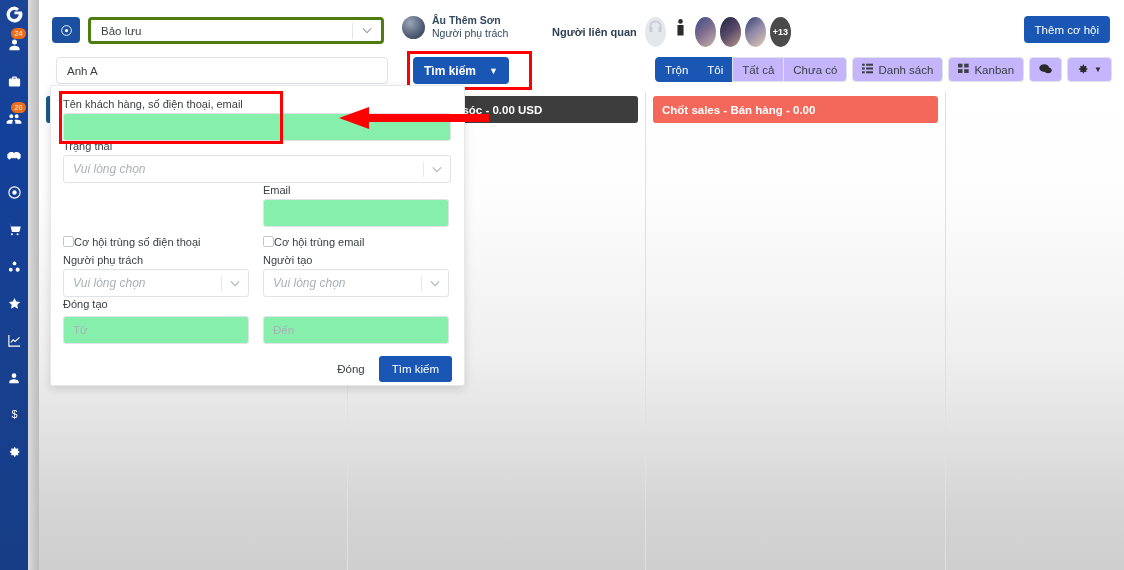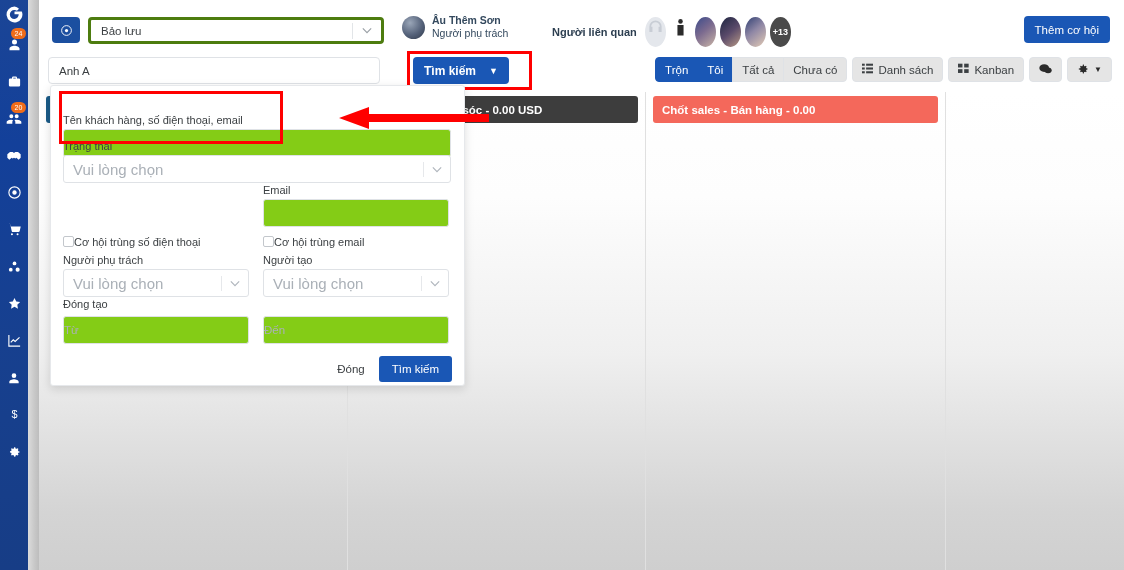--- a/index.html
+++ b/index.html
@@ -127,21 +127,21 @@
     height: 27px; padding: 0 11px;
     background: #1a57b5; border-radius: 4px; border: none;
     color: #fff; font-size: 11.5px;
     font-family: "Liberation Sans", sans-serif;
     display: flex; align-items: center; cursor: pointer;
   }
 
   
   .row2 { position: absolute; left: 0; top: 50px; width: 1085px; height: 42px; }
   .search-input-top {
-    position: absolute; left: 9px; top: 7px;
+    position: absolute; left: 17px; top: 7px;
     width: 332px; height: 27px;
     border: 1px solid #dfe2e6; border-radius: 4px;
     background: #fff; font-size: 11.5px; color: #3c4043;
     padding-left: 10px; outline: none;
     font-family: "Liberation Sans", sans-serif;
   }
   .search-dd-btn {
     position: absolute; left: 374px; top: 7px;
     height: 27px; padding: 0 11px;
     background: #1a57b5; border-radius: 4px; border: none;
@@ -156,21 +156,21 @@
   }
 
   
   .view-toolbar {
     position: absolute; right: 12px; top: 7px;
     display: flex; align-items: center; gap: 5px;
   }
   .vt-btn {
     height: 25px; padding: 0 9px;
     border: 1px solid #dfe2e6; border-radius: 4px;
-    background: #e5e5e5; color: #3c4043;
+    background: #c4b5fd; color: #3c4043;
     font-size: 11.5px; font-family: "Liberation Sans", sans-serif;
     display: flex; align-items: center; gap: 5px; cursor: pointer;
   }
   .vt-btn.primary { background: #1a57b5; border-color: #1a57b5; color: #fff; }
   .vt-grp { display: flex; }
   .vt-grp .vt-btn { border-radius: 0; margin-left: -1px; }
   .vt-grp .vt-btn:first-child { border-radius: 4px 0 0 4px; margin-left: 0; }
   .vt-grp .vt-btn:last-child { border-radius: 0 4px 4px 0; }
 
   
@@ -201,35 +201,35 @@
     box-shadow: 0 3px 10px rgba(0,0,0,0.13);
     padding: 12px 10px 0 10px;
   }
   .fld-label {
     font-size: 11px; color: #3c4043; margin-bottom: 3px;
     font-family: "Liberation Sans", sans-serif;
   }
   .fld-input {
     width: 100%; height: 28px;
     border: 1px solid #dfe2e6; border-radius: 3px;
-    background: #84cc16; font-size: 11.5px; color: #3c4043;
-    outline: none;
+    background: #86efac; font-size: 11.5px; color: #3c4043;
+    padding-left: 9px; outline: none;
     font-family: "Liberation Sans", sans-serif;
   }
   .fld-input::placeholder { color: #aab0b7; }
   .fld-select {
     width: 100%; height: 28px;
     border: 1px solid #dfe2e6; border-radius: 3px;
     background: #fff; display: flex; align-items: center;
   }
-  .fld-select .ph { flex: 1; padding-left: 9px; font-size: 15px; color: #aab0b7; }
+  .fld-select .ph { flex: 1; padding-left: 9px; font-size: 12px; color: #aab0b7; font-style: italic; }
   .fld-select .sep { width: 1px; height: 15px; background: #e6e8eb; }
   .fld-select .caret { width: 26px; display: flex; align-items: center; justify-content: center; }
 
-  .f-name { position: absolute; left: 12px; top: 28px; width: 388px; }
+  .f-name { position: absolute; left: 12px; top: 12px; width: 388px; }
   .f-status { position: absolute; left: 12px; top: 54px; width: 388px; }
   .f-phone { position: absolute; left: 12px; top: 98px; width: 186px; }
   .f-email { position: absolute; left: 212px; top: 98px; width: 186px; }
   .f-cb1 { position: absolute; left: 12px; top: 150px; }
   .f-cb2 { position: absolute; left: 212px; top: 150px; }
   .f-owner { position: absolute; left: 12px; top: 168px; width: 186px; }
   .f-creator { position: absolute; left: 212px; top: 168px; width: 186px; }
   .f-datelabel { position: absolute; left: 12px; top: 212px; }
   .f-from { position: absolute; left: 12px; top: 230px; width: 186px; }
   .f-to { position: absolute; left: 212px; top: 230px; width: 186px; }

